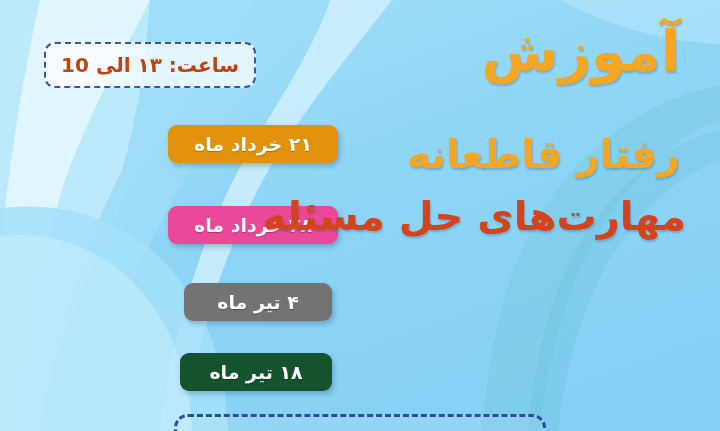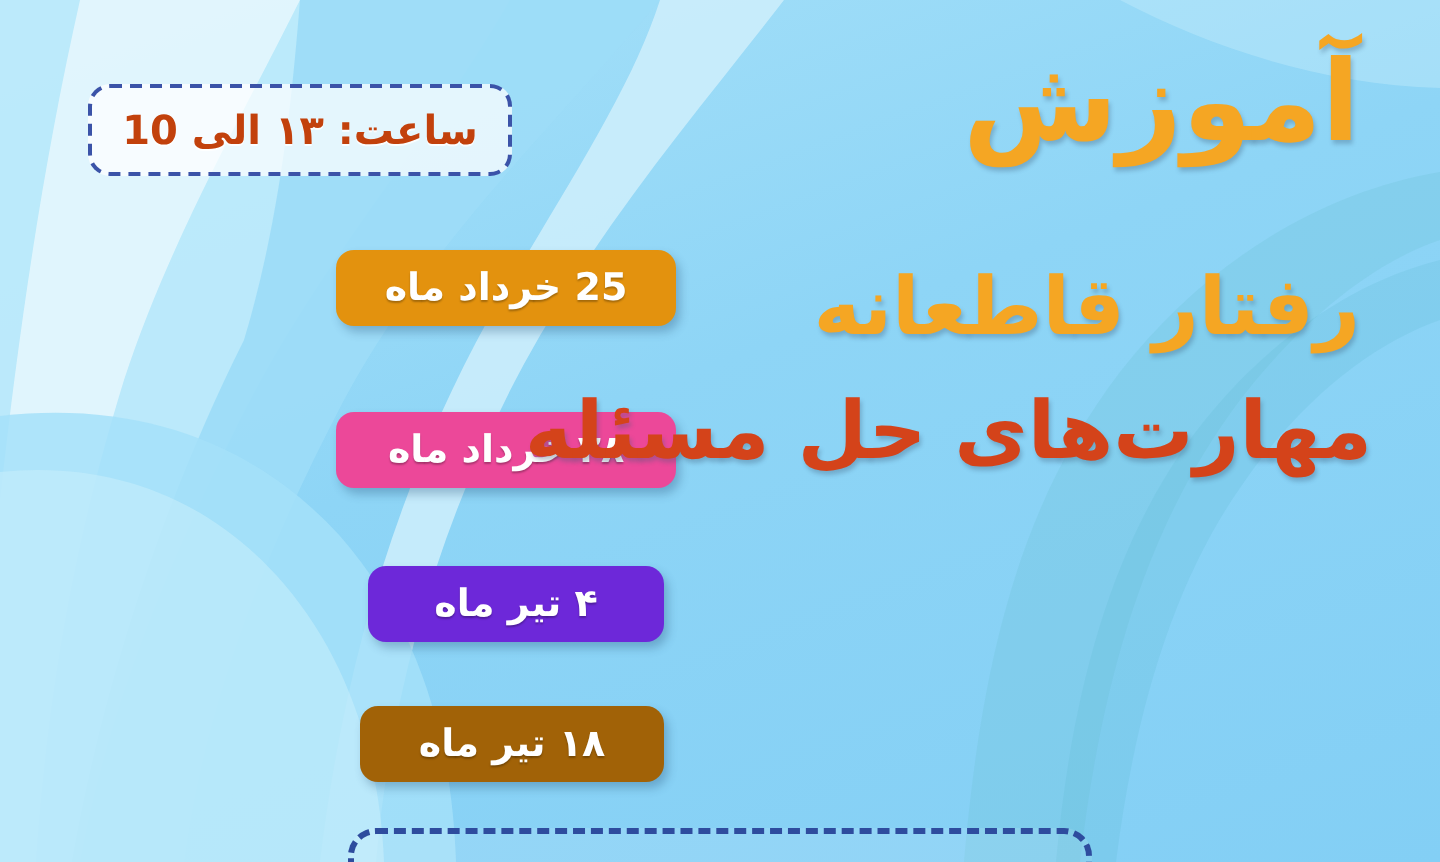--- a/index.html
+++ b/index.html
@@ -139,29 +139,29 @@
     <path d="M720,130 C672,142 626,176 592,224 C556,276 536,344 528,431 L558,431 C568,352 588,290 620,244 C650,200 686,172 720,160 Z" fill="#5FBCD2" opacity="0.22"></path>
 
     <path d="M560,0 L720,0 L720,44 C660,42 606,24 560,0 Z" fill="#C2ECFB" opacity="0.45"></path>
   </svg>
 
   <div class="time-badge" style="border-color: rgb(59, 83, 168); border-style: dashed;">
     <span class="time-badge-text" style="color: rgb(194, 65, 12);">ساعت: ۱۳ الی 10</span>
   </div>
 
   <div class="date-btn db-0" style="background: rgb(227, 146, 14);">
-    <span class="date-btn-label" style="color: rgb(255, 255, 255);">25 خرداد ماه</span>
+    <span class="date-btn-label" style="color: rgb(255, 255, 255);">۲۱ خرداد ماه</span>
   </div>
   <div class="date-btn db-1" style="background: #ec4899;">
     <span class="date-btn-label" style="color: rgb(255, 255, 255);">۲۸ خرداد ماه</span>
   </div>
-  <div class="date-btn db-2" style="background: #6d28d9;">
+  <div class="date-btn db-2" style="background: #737373;">
     <span class="date-btn-label" style="color: rgb(255, 255, 255);">۴ تیر ماه</span>
   </div>
-  <div class="date-btn db-3" style="background: #a16207;">
+  <div class="date-btn db-3" style="background: #14532d;">
     <span class="date-btn-label" style="color: rgb(255, 255, 255);">۱۸ تیر ماه</span>
   </div>
 
   <div class="topic topic-orange tp-0" style="color: rgb(245, 166, 35);">آموزش</div>
   <div class="topic topic-orange tp-1" style="color: rgb(245, 166, 35);">رفتار قاطعانه</div>
   <div class="topic topic-red tp-2" style="color: rgb(212, 67, 26);">مهارت‌های حل مسئله</div>
 
   <div class="bottom-panel" style="border-top-color: rgb(46, 76, 158); border-right-color: rgb(46, 76, 158); border-bottom: none; border-left-color: rgb(46, 76, 158);"></div>
 
 </div>

